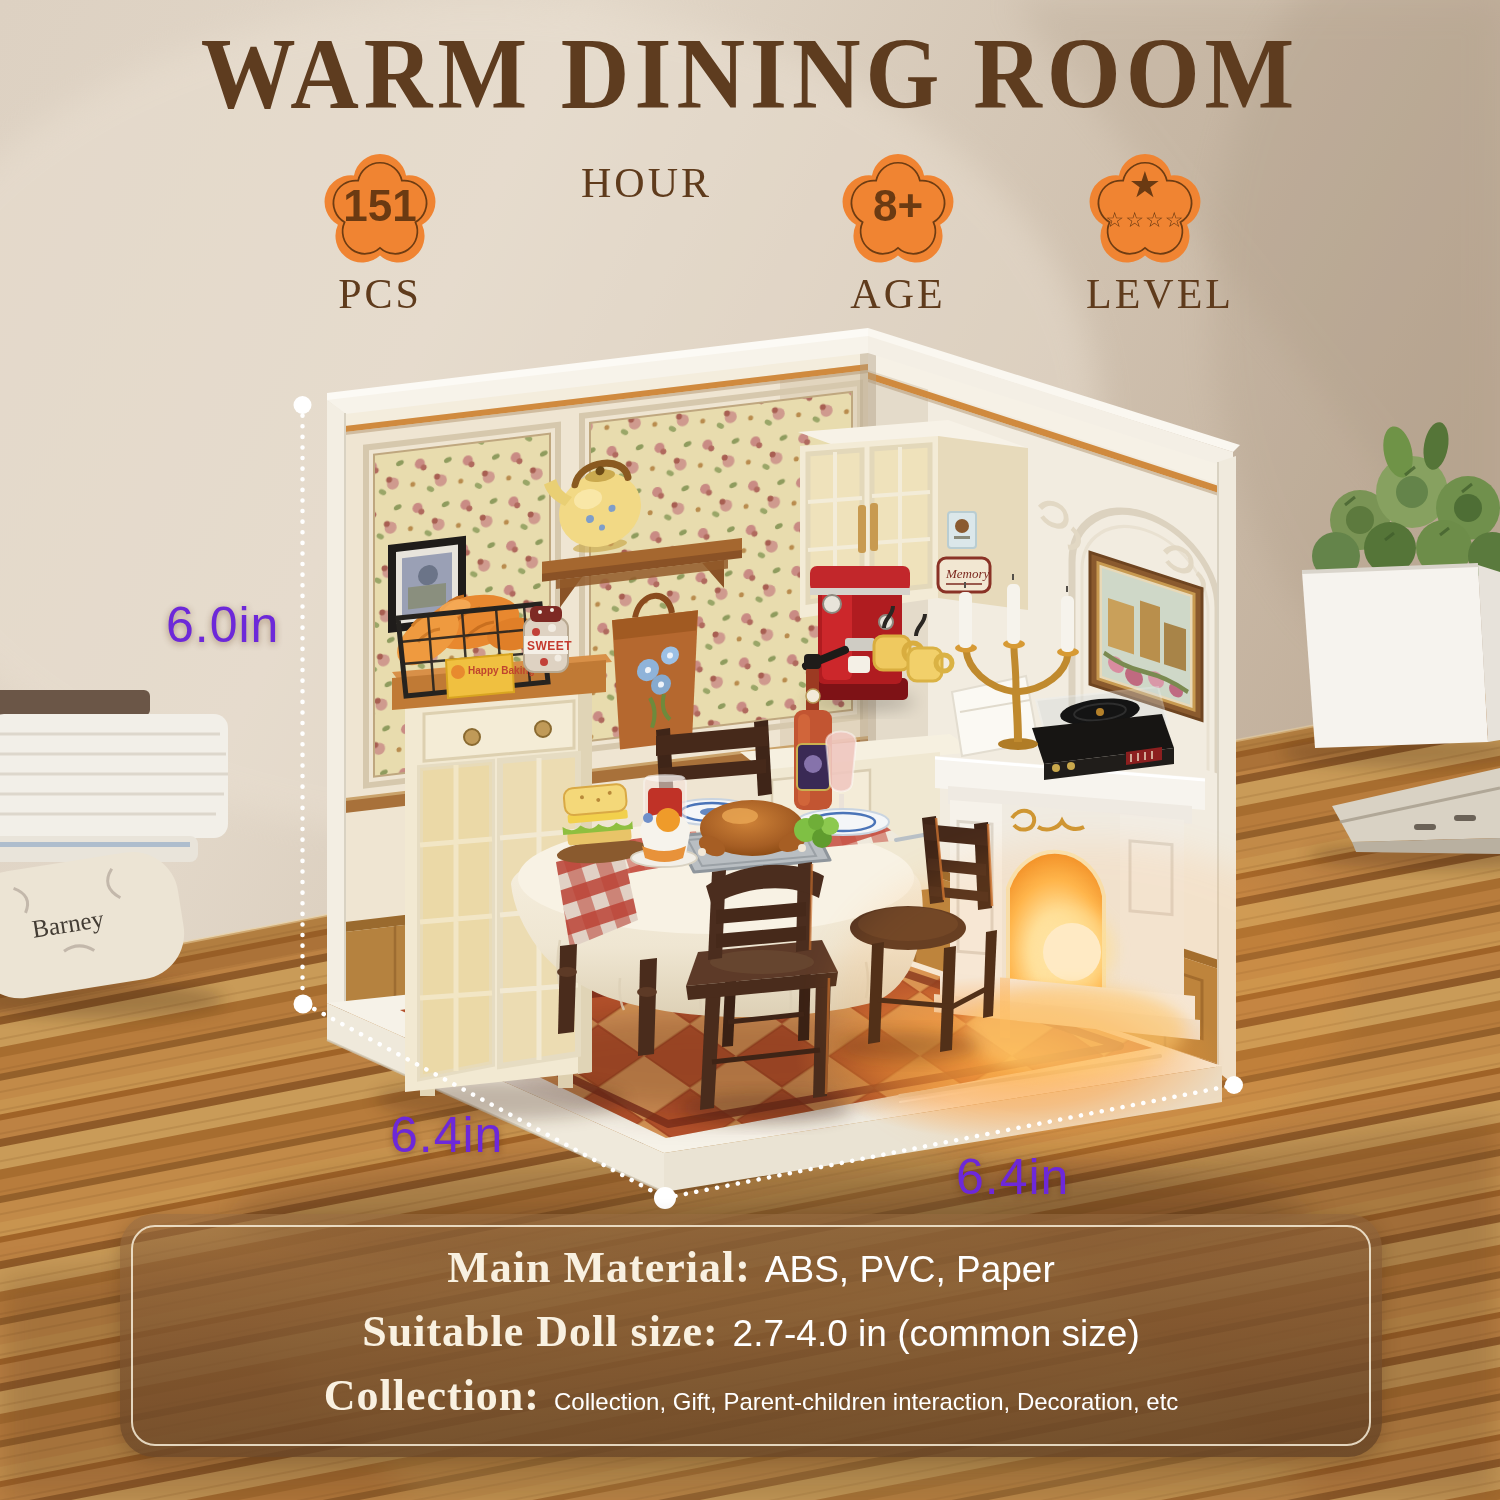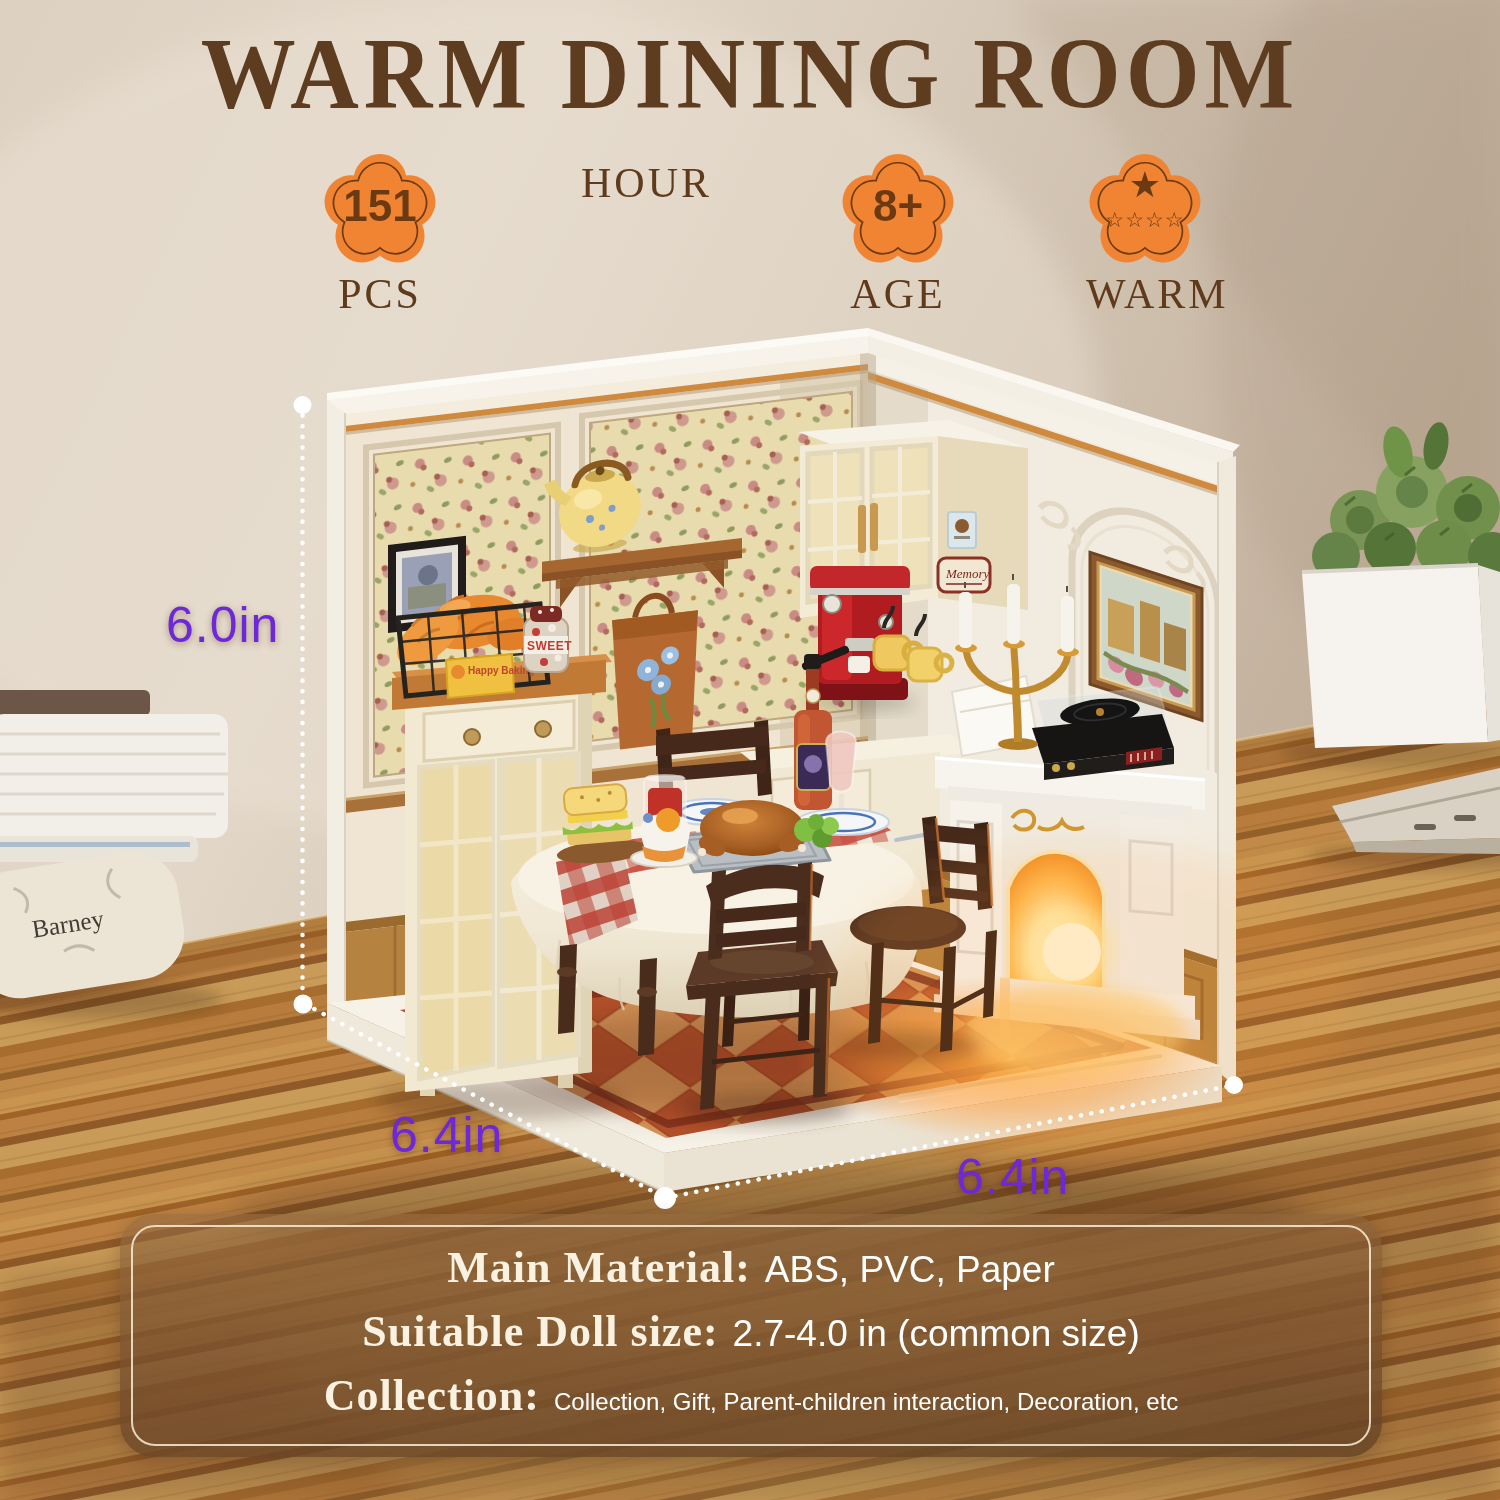--- a/index.html
+++ b/index.html
@@ -645,21 +645,21 @@
 
 <div class="badge" style="left:1086px;">
   <div class="flower-wrap">
     <svg width="118" height="111" viewBox="0 0 160 150">
       <path d="M44.7,31.5 A36,36 0 0 1 115.3,31.5 A36,36 0 0 1 137.1,98.5 A36,36 0 0 1 80,140 A36,36 0 0 1 22.9,98.5 A36,36 0 0 1 44.7,31.5 Z" fill="#f08432"></path>
       <path d="M44.7,31.5 A36,36 0 0 1 115.3,31.5 A36,36 0 0 1 137.1,98.5 A36,36 0 0 1 80,140 A36,36 0 0 1 22.9,98.5 A36,36 0 0 1 44.7,31.5 Z" transform="translate(80,76) scale(0.84) translate(-80,-76)" fill="none" stroke="#6e3c12" stroke-width="2.8"></path>
     </svg>
     <div class="stars-top">★</div>
     <div class="stars-bottom">☆☆☆☆</div>
   </div>
-  <div class="badge-label">WARM</div>
+  <div class="badge-label">LEVEL</div>
 </div>
 
 <div class="dim" id="dim-height">6.0in</div>
 <div class="dim" id="dim-depth">6.4in</div>
 <div class="dim" id="dim-width">6.4in</div>
 
 <div class="panel">
   <div class="panel-border"></div>
   <div class="spec-row r1">
     <span class="spec-label">Main Material:</span><span class="spec-value">ABS, PVC, Paper</span>

